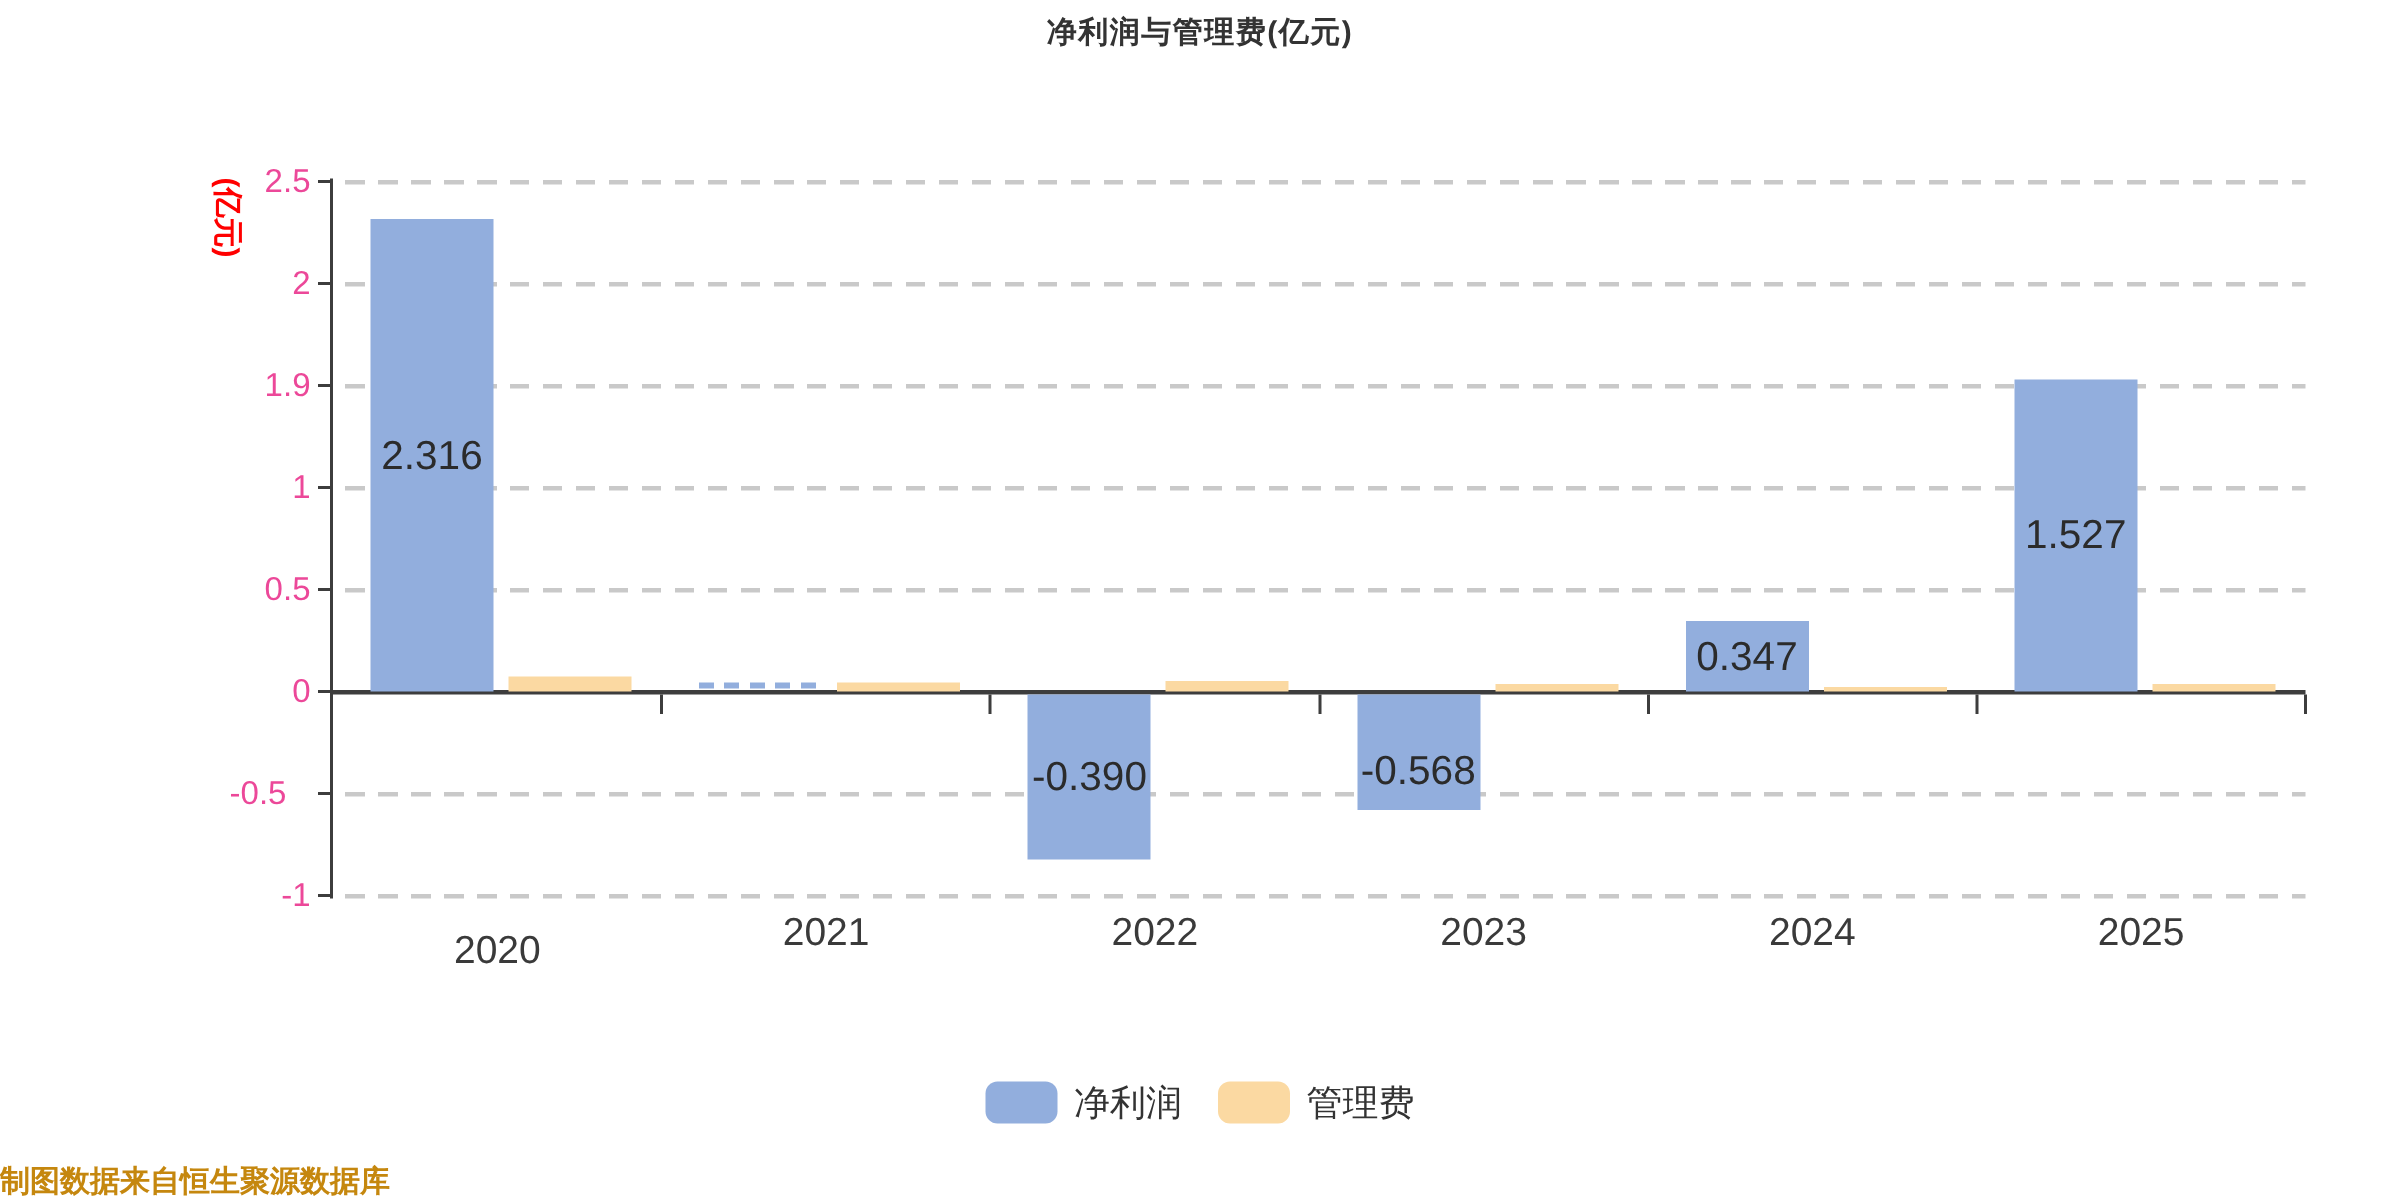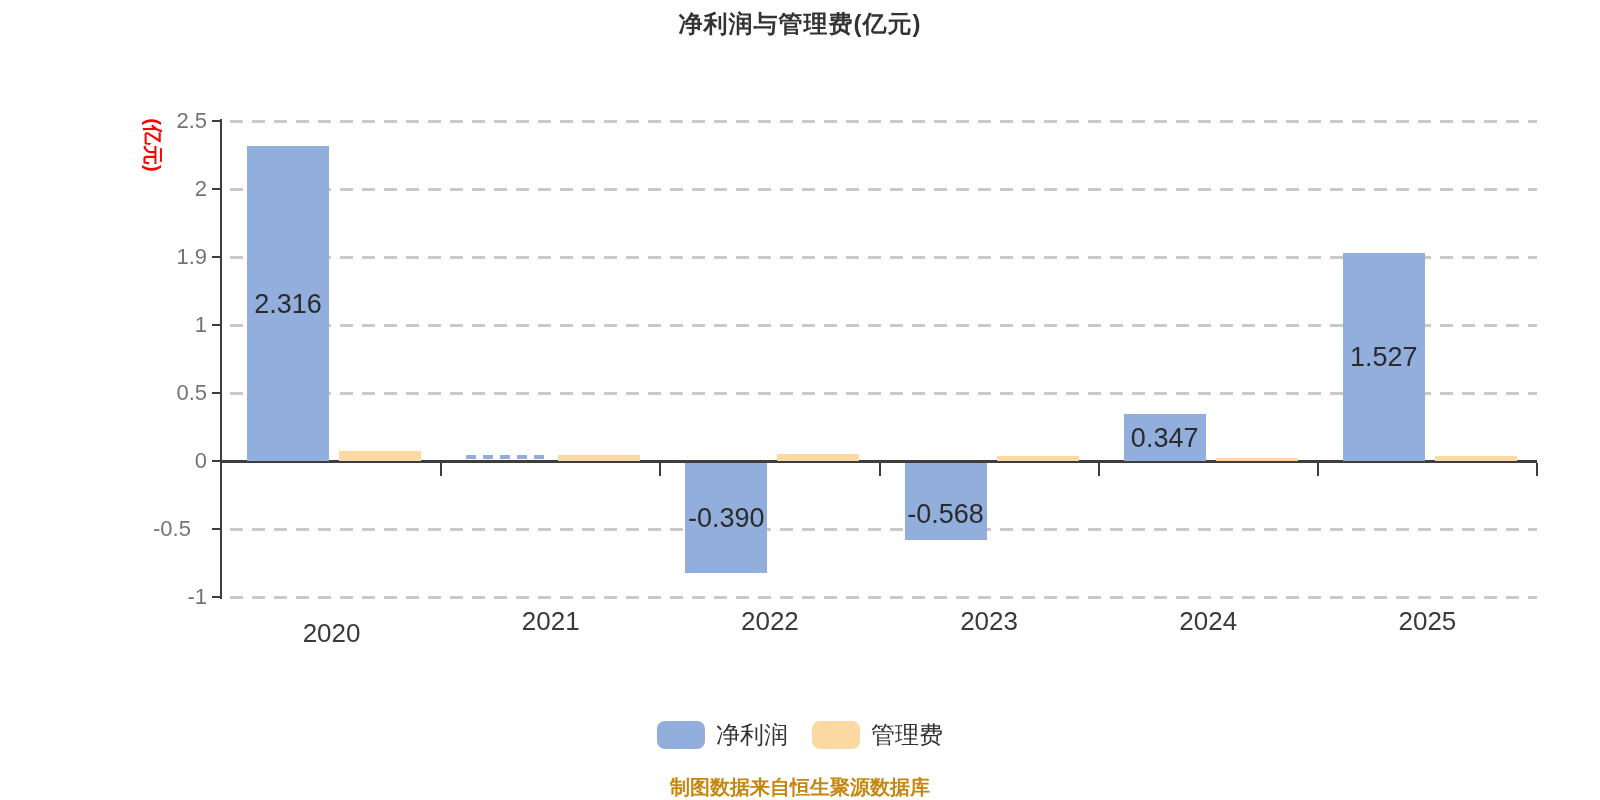--- a/index.html
+++ b/index.html
@@ -2,51 +2,51 @@
 <html><head>
 <meta charset="utf-8">
 <style>
   html,body{margin:0;padding:0;background:#fff;}
   .chart-root{
     position:relative;width:1600px;height:800px;background:#ffffff;overflow:hidden;
     font-family:"Liberation Sans","DejaVu Sans",sans-serif;
   }
   .chart-title{
     position:absolute;top:8px;left:0;width:1600px;text-align:center;
-    font-size:24px;font-weight:bold;color:#333333;letter-spacing:1px;
+    font-size:20px;font-weight:bold;color:#333333;letter-spacing:1px;
   }
   .y-unit-label{
     position:absolute;left:152px;top:145px;
     transform:translate(-50%,-50%) rotate(90deg);
     font-size:20px;font-weight:bold;color:#ff0000;white-space:nowrap;
   }
   .plot-area{position:absolute;left:0;top:0;width:1600px;height:800px;}
   .gridline{position:absolute;height:3px;}
   .axis-line{position:absolute;background:#3d3d3d;}
   .y-tick-label{
-    position:absolute;width:70px;text-align:right;font-size:22px;color:#737373;
+    position:absolute;width:70px;text-align:right;font-size:22px;color:#ec4899;
     transform:translateY(-50%);
   }
   .x-tick-label{
     position:absolute;width:120px;text-align:center;font-size:26px;color:#3a3a3a;
   }
   .bar{position:absolute;}
   .bar-label{
     position:absolute;text-align:center;font-size:27px;color:#2b2b2b;
     transform:translate(-50%,-50%);white-space:nowrap;
   }
   .legend{
     position:absolute;top:719px;left:0;width:1600px;
     display:flex;justify-content:center;align-items:center;gap:24px;text-align:right;
   }
   .legend-item{display:flex;align-items:center;gap:11px;cursor:pointer;}
   .legend-swatch{width:48px;height:28px;border-radius:8px;display:inline-block;}
   .legend-label{font-size:24px;color:#333333;}
   .source-note{
-    position:absolute;top:774px;left:0;width:1600px;text-align:center;
+    position:absolute;top:774px;left:0;width:1600px;text-align:left;
     font-size:20px;font-weight:bold;color:#c5870e;
   }
 </style>
 </head>
 <body>
 
 <div class="chart-root">
   <div class="chart-title">净利润与管理费(亿元)</div>
   <div class="y-unit-label">(亿元)</div>
   <div class="plot-area">

